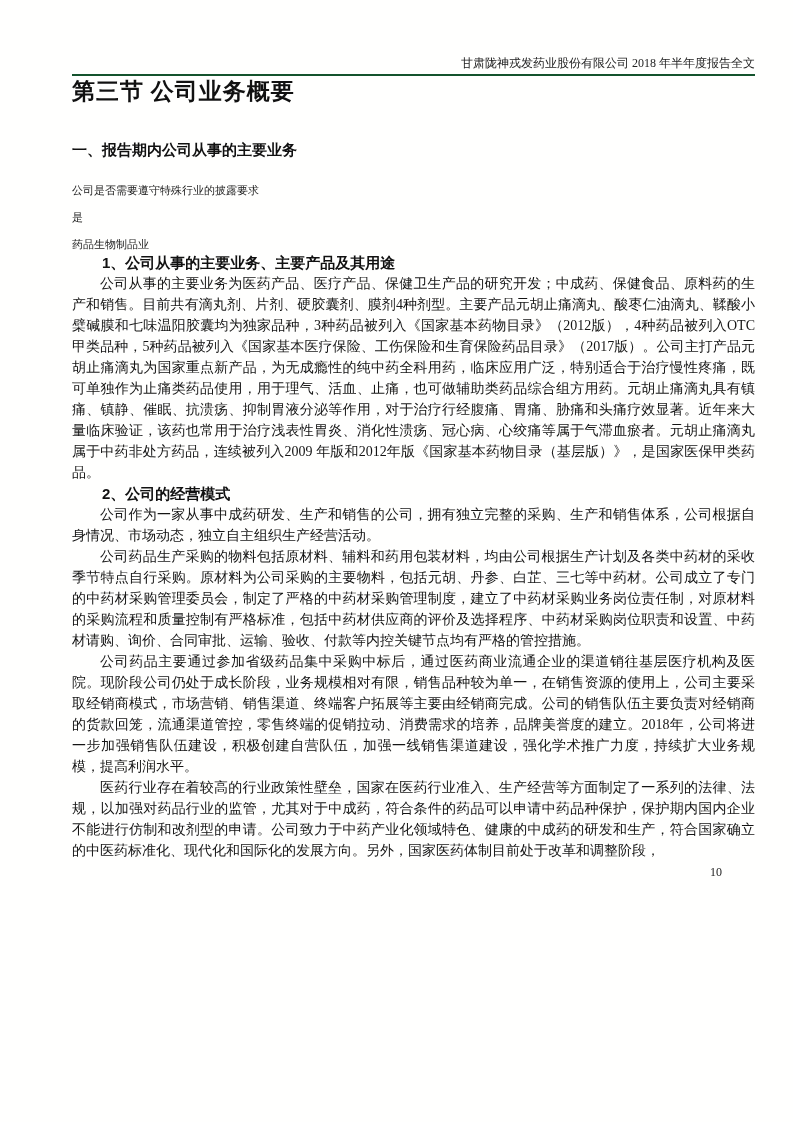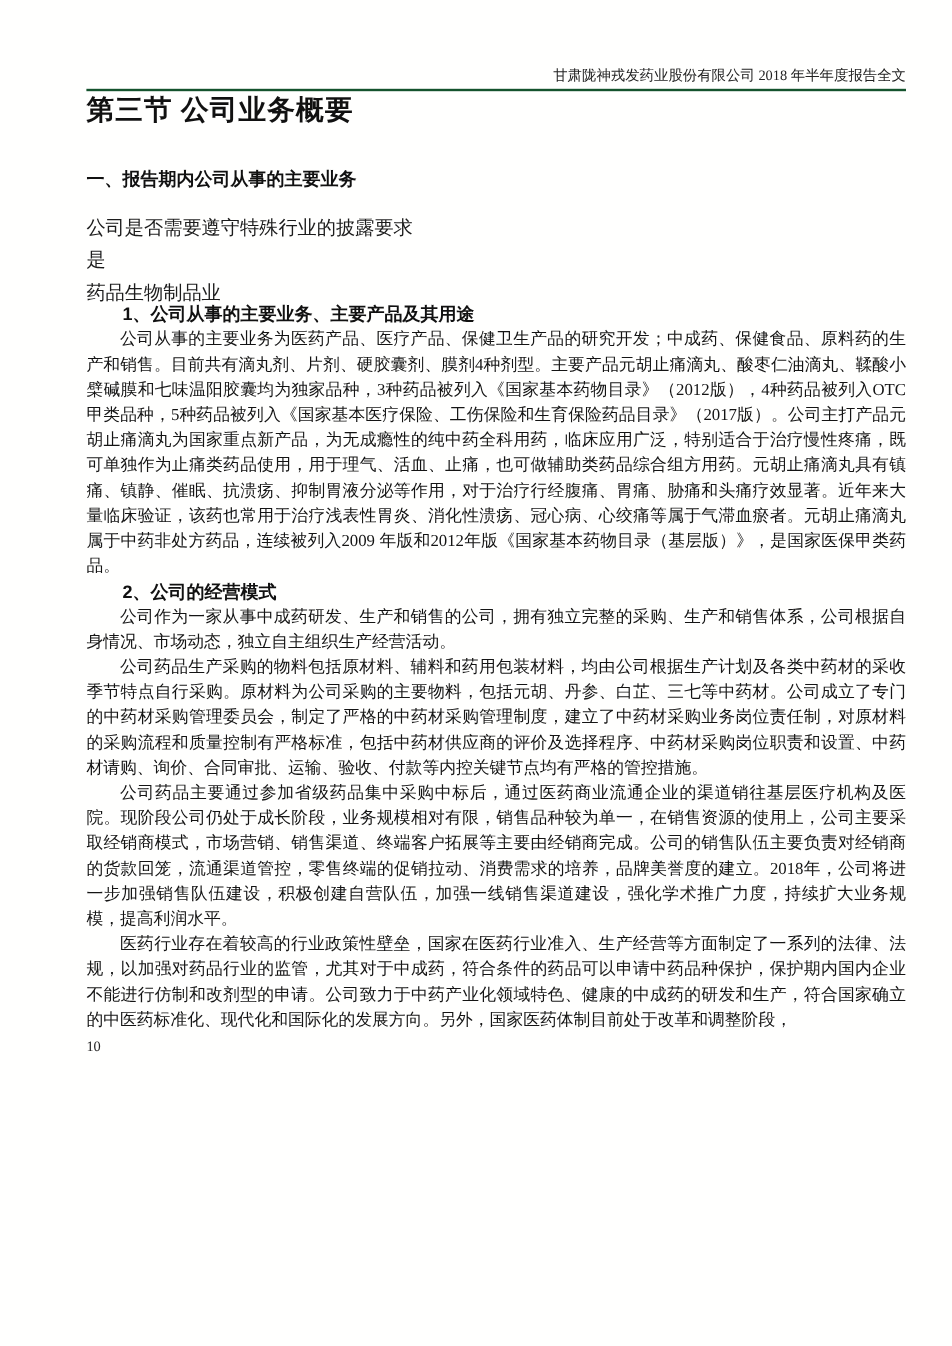--- a/index.html
+++ b/index.html
@@ -30,21 +30,21 @@
     letter-spacing: 1px;
   }
   .section-heading {
     margin-top: 31px;
     font-family: "Liberation Sans", "DejaVu Sans", sans-serif;
     font-size: 15px;
     line-height: 21px;
     font-weight: bold;
   }
   .meta {
-    font-size: 16px;
+    font-size: 11px;
     line-height: 15px;
     margin-top: 12px;
     color: #1c1c1c;
   }
   .meta.first { margin-top: 23px; }
   .sub-heading {
     font-family: "Liberation Sans", "DejaVu Sans", sans-serif;
     font-size: 15px;
     line-height: 21px;
     font-weight: bold;
@@ -52,20 +52,21 @@
   }
   .body-paragraph {
     font-size: 14px;
     line-height: 21px;
     text-align: justify;
     text-indent: 2em;
     color: #141414;
   }
   .page-number {
     margin-top: 4px;
+    text-align: right;
     padding-right: 33px;
     font-size: 12px;
     line-height: 14px;
     color: #222;
   }
 </style>
 </head>
 <body>
 
 <div class="page">

